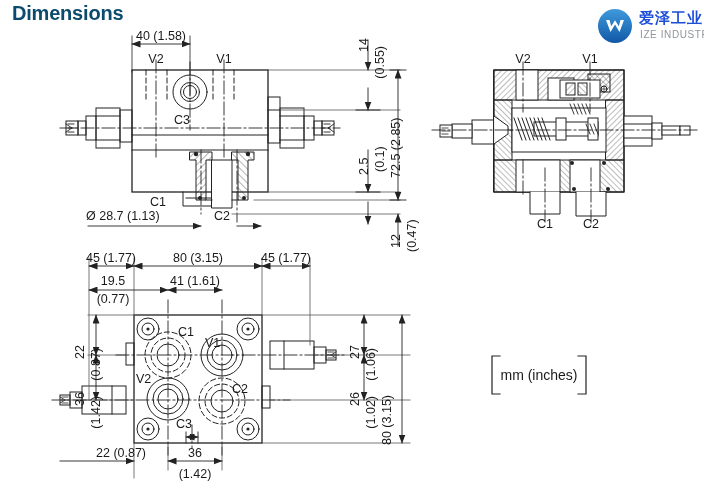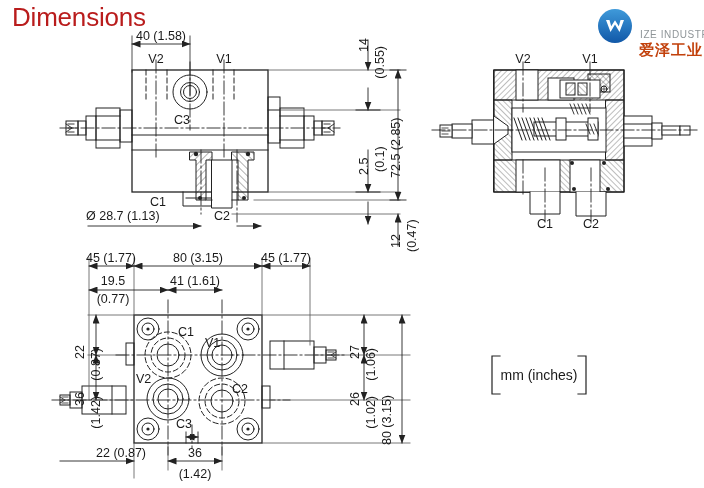--- a/index.html
+++ b/index.html
@@ -18,48 +18,47 @@
   #page {
     position: absolute;
     left: 0; top: 0;
     width: 704px;
     height: 488px;
   }
   #page-title {
     position: absolute;
     left: 12px;
     top: 2px;
-    font-size: 26px;
-    font-weight: normal;
+    font-size: 20px;
+    font-weight: bold;
     letter-spacing: -0.2px;
-    color: #b91c1c;
+    color: #0c4a6e;
   }
   
   #logo {
     position: absolute;
     left: 597px;
     top: 8px;
     width: 104px;
     height: 38px;
   }
   #logo-mark {
     position: absolute;
     left: 0px; top: 0px;
     width: 36px; height: 36px;
   }
   #logo-cn {
     position: absolute;
     left: 42px;
     top: 1px;
     font-size: 15px;
     font-weight: bold;
-    color: #c2410c;
+    color: #1d4ed8;
     letter-spacing: 1px;
     white-space: nowrap;
-    margin-top: 32px;
   }
   #logo-en {
     position: absolute;
     left: 43px;
     top: 21px;
     font-size: 10px;
     color: #8f9598;
     letter-spacing: 0.6px;
     white-space: nowrap;
   }

